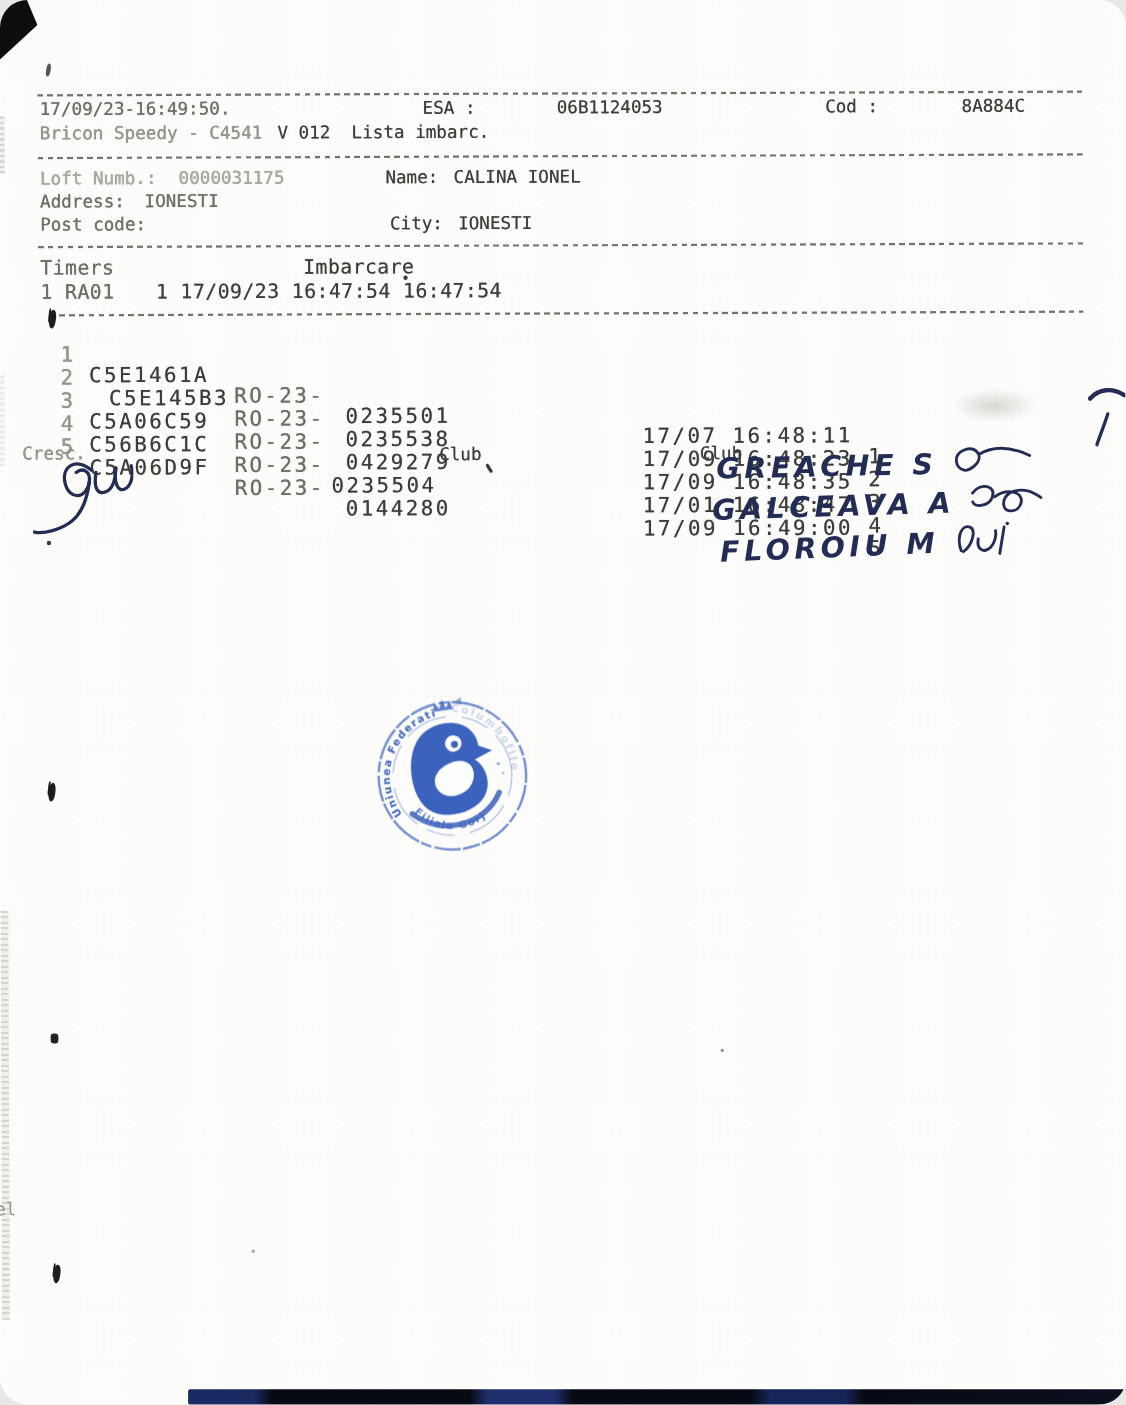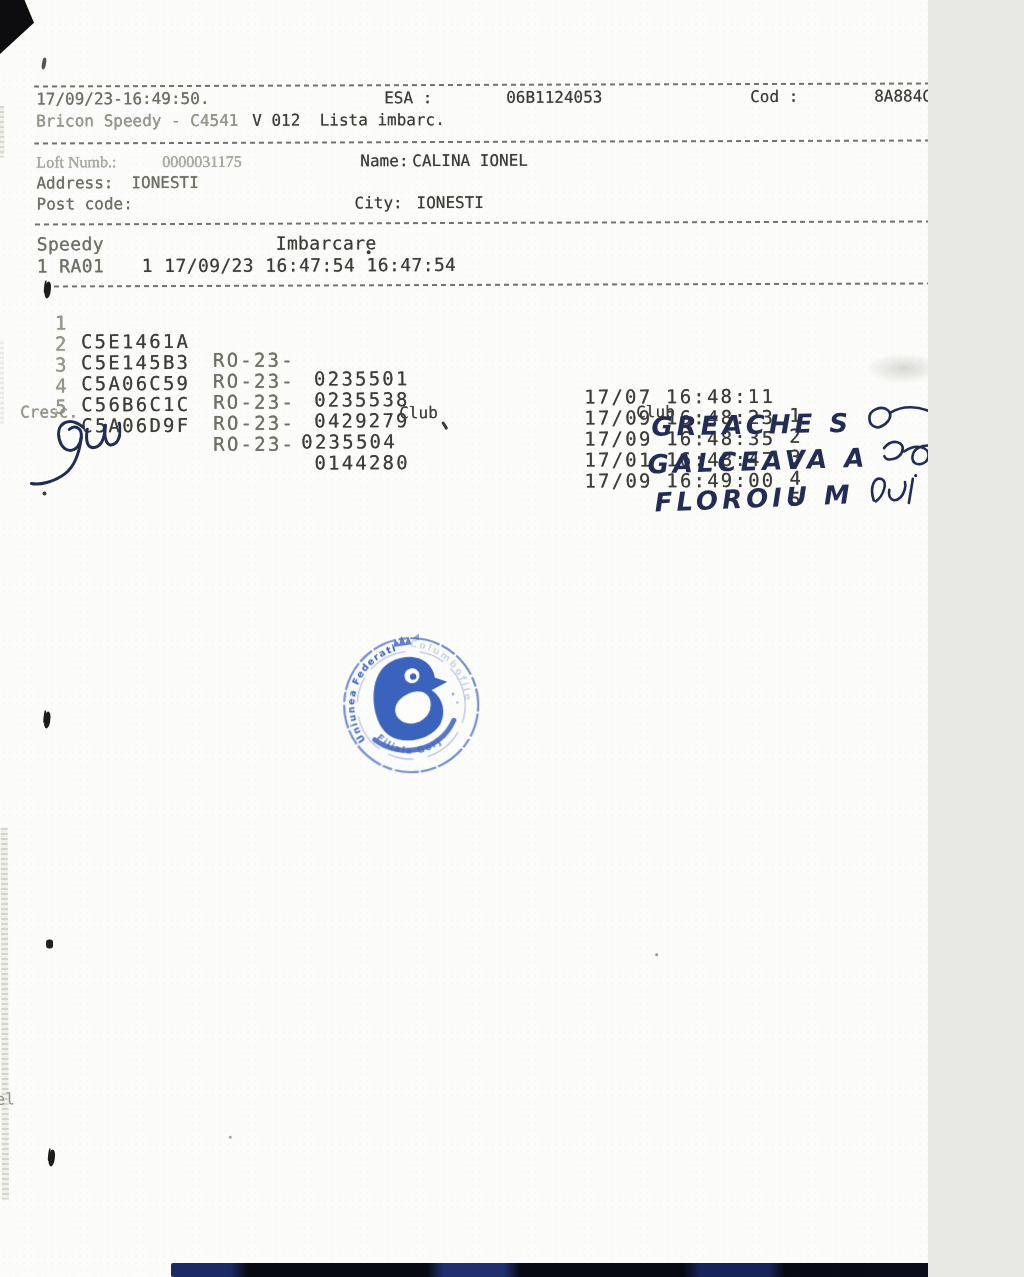--- a/index.html
+++ b/index.html
@@ -1,32 +1,33 @@
 <!DOCTYPE html>
 <html><head>
 <meta charset="utf-8">
 <style>
   html,body{margin:0;padding:0;background:#e8e8e4;}
   .page{
-    position:relative;width:928px;height:1277px;overflow:hidden;
+    position:relative;width:1024px;height:1277px;overflow:hidden;
     background:#fcfcfa;
     background-image:radial-gradient(rgba(175,170,152,.06) 1px, transparent 1px);
     background-size:7px 7px;
     font-family:"DejaVu Sans Mono", monospace;
+    border-radius:25px;
   }
   .sheet{position:absolute;inset:0;transform:rotate(-0.2deg);}
   .abs{position:absolute;white-space:pre;}
   .print{text-shadow:0 0 .7px rgba(70,70,64,.75);}
   .mono16{font-size:16px;line-height:18px;}
   .mono18{font-size:18px;line-height:20px;letter-spacing:.4px;}
   .mono19{font-size:19px;line-height:21px;letter-spacing:2.2px;}
   .dark{color:#3c3c38;}
   .mid{color:#6f6f66;}
   .faded{color:#97978c;}
-  .vfaded{color:#adada1;font-family:Liberation Serif, serif;}
+  .vfaded{color:#adada1;}
   .dash{
     position:absolute;height:2px;left:36px;width:950px;
     background-image:repeating-linear-gradient(to right,#5b5b53 0 5px,transparent 5px 9px);
     opacity:.85;
   }
   
   .tick{position:absolute;width:6px;height:17px;background:#1d1d1d;border-radius:3px/7px;
         transform:rotate(7deg);box-shadow:-3px -3px 0 -2px #1d1d1d;}
   .comma{position:absolute;width:4px;height:12px;background:#55554e;border-radius:2px/5px;transform:rotate(10deg);}
   .dotspeck{position:absolute;border-radius:50%;background:#3c3c38;}
@@ -65,44 +66,44 @@
     <div class="abs print mono16 mid" style="left:38px;top:89px">17/09/23-16:49:50.</div>
     <div class="abs print mono16 dark" style="left:386px;top:89px">ESA :</div>
     <div class="abs print mono16 dark" style="left:508px;top:89px">06B1124053</div>
     <div class="abs print mono16 dark" style="left:752px;top:89px">Cod :</div>
     <div class="abs print mono16 dark" style="left:876px;top:89px">8A884C</div>
     <div class="abs print mono16 faded" style="left:38px;top:111px">Bricon Speedy - C4541</div>
     <div class="abs print mono16 dark" style="left:254px;top:111px">V 012  Lista imbarc.</div>
 
     <div class="abs print mono16 vfaded" style="left:38px;top:152px">Loft Numb.:</div>
     <div class="abs print mono16 vfaded" style="left:164px;top:152px">0000031175</div>
-    <div class="abs print mono16 dark" style="left:362px;top:152px">Name:</div>
+    <div class="abs print mono16 dark" style="left:352px;top:152px">Name:</div>
     <div class="abs print mono16 dark" style="left:414px;top:152px">CALINA IONEL</div>
     <div class="abs print mono16 mid" style="left:38px;top:173px">Address:</div>
     <div class="abs print mono16 mid" style="left:133px;top:173px">IONESTI</div>
     <div class="abs print mono16 mid" style="left:38px;top:194px">Post code:</div>
     <div class="abs print mono16 dark" style="left:356px;top:194px">City:</div>
     <div class="abs print mono16 dark" style="left:418px;top:194px">IONESTI</div>
 
-    <div class="abs print mono18 mid" style="left:38px;top:233px">Speedy</div>
+    <div class="abs print mono18 mid" style="left:38px;top:233px">Timers</div>
     <div class="abs print mono18 dark" style="left:277px;top:233px">Imbarcare</div>
     <div class="abs print mono18 mid" style="left:38px;top:255px">1 RA01</div>
     <div class="abs print mono18 dark" style="left:143px;top:255px">1 17/09/23 16:47:54 16:47:54</div>
 
     <div class="abs" style="top:292px;left:0;width:1024px;">
       <span class="abs print mono19 faded" style="left:56px">1</span>
       <span class="abs print mono19 dark" style="left:82px">C5E1461A</span>
       <span class="abs print mono19 mid" style="left:214px">RO-23-</span>
       <span class="abs print mono19 dark" style="left:315px">0235501</span>
       <span class="abs print mono19 dark" style="left:585px">17/07 16:48:11</span>
       <span class="abs print mono19 dark" style="left:790px">1</span>
     </div>
     <div class="abs" style="top:313px;left:0;width:1024px;">
       <span class="abs print mono19 faded" style="left:56px">2</span>
-      <span class="abs print mono19 dark" style="left:82px">C5E145B3</span>
+      <span class="abs print mono19 dark" style="left:100px">C5E145B3</span>
       <span class="abs print mono19 mid" style="left:214px">RO-23-</span>
       <span class="abs print mono19 dark" style="left:315px">0235538</span>
       <span class="abs print mono19 dark" style="left:585px">17/09 16:48:23</span>
       <span class="abs print mono19 dark" style="left:790px">2</span>
     </div>
     <div class="abs" style="top:334px;left:0;width:1024px;">
       <span class="abs print mono19 faded" style="left:56px">3</span>
       <span class="abs print mono19 dark" style="left:82px">C5A06C59</span>
       <span class="abs print mono19 mid" style="left:214px">RO-23-</span>
       <span class="abs print mono19 dark" style="left:315px">0429279</span>

